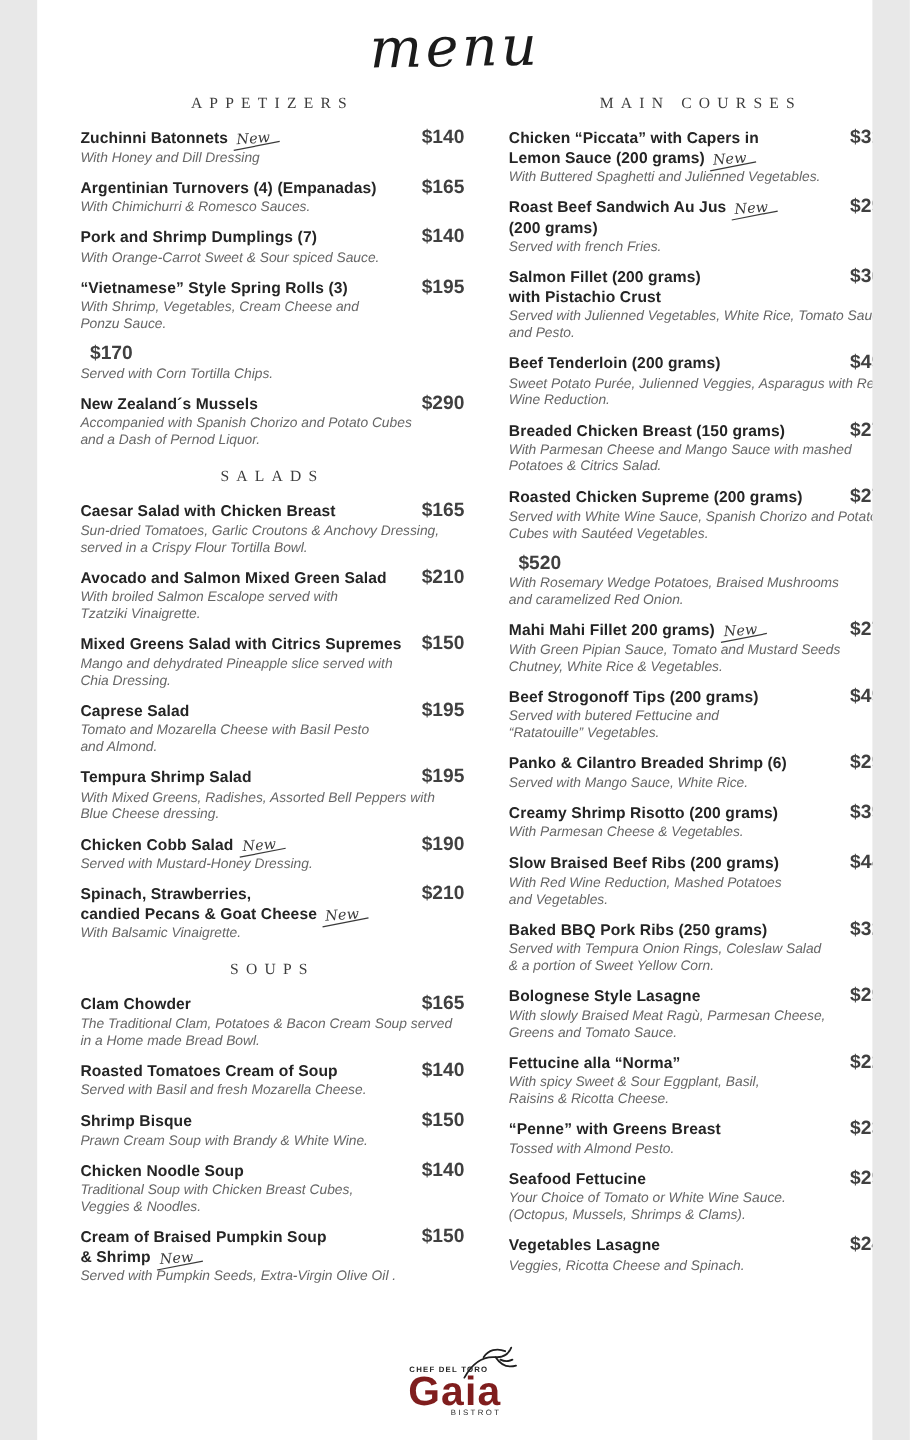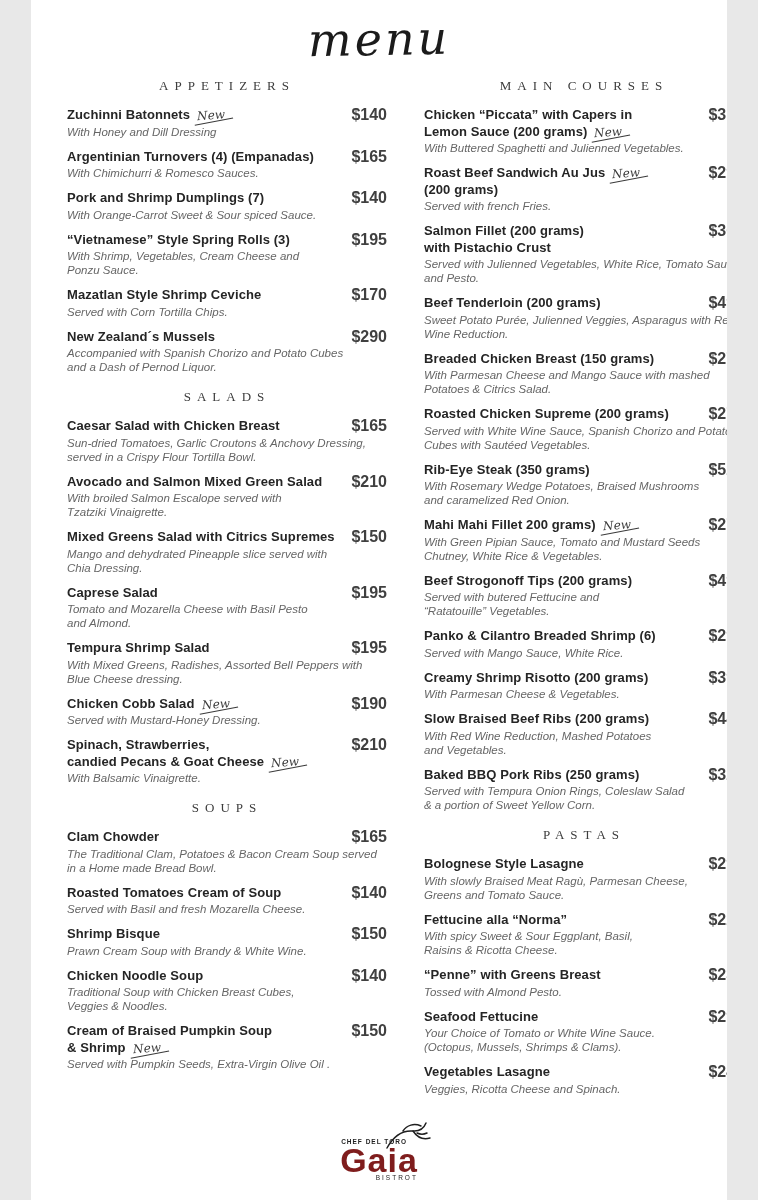--- a/index.html
+++ b/index.html
@@ -89,21 +89,20 @@
           </div>
           <div class="item">
             <div class="item-head">
               <div class="item-name">“Vietnamese” Style Spring Rolls (3)</div>
               <div class="item-price">$195</div>
             </div>
             <div class="item-desc">With Shrimp, Vegetables, Cream Cheese and<br>Ponzu Sauce.</div>
           </div>
           <div class="item">
             <div class="item-head">
-              <div class="item-name">Mazatlan Style Shrimp Ceviche</div>
               <div class="item-price">$170</div>
             </div>
             <div class="item-desc">Served with Corn Tortilla Chips.</div>
           </div>
           <div class="item">
             <div class="item-head">
               <div class="item-name">New Zealand´s Mussels</div>
               <div class="item-price">$290</div>
             </div>
             <div class="item-desc">Accompanied with Spanish Chorizo and Potato Cubes<br>and a Dash of Pernod Liquor.</div>
@@ -240,21 +239,20 @@
           </div>
           <div class="item">
             <div class="item-head">
               <div class="item-name">Roasted Chicken Supreme (200 grams)</div>
               <div class="item-price">$275</div>
             </div>
             <div class="item-desc">Served with White Wine Sauce, Spanish Chorizo and Potato<br>Cubes with Sautéed Vegetables.</div>
           </div>
           <div class="item">
             <div class="item-head">
-              <div class="item-name">Rib-Eye Steak (350 grams)</div>
               <div class="item-price">$520</div>
             </div>
             <div class="item-desc">With Rosemary Wedge Potatoes, Braised Mushrooms<br>and caramelized Red Onion.</div>
           </div>
           <div class="item">
             <div class="item-head">
               <div class="item-name">Mahi Mahi Fillet 200 grams)<span class="new-mark">New</span></div>
               <div class="item-price">$270</div>
             </div>
             <div class="item-desc">With Green Pipian Sauce, Tomato and Mustard Seeds<br>Chutney, White Rice &amp; Vegetables.</div>
@@ -289,21 +287,20 @@
           </div>
           <div class="item">
             <div class="item-head">
               <div class="item-name">Baked BBQ Pork Ribs (250 grams)</div>
               <div class="item-price">$320</div>
             </div>
             <div class="item-desc">Served with Tempura Onion Rings, Coleslaw Salad<br>&amp; a portion of Sweet Yellow Corn.</div>
           </div>
         </div>
         <div class="section">
-          <div class="section-title">PASTAS</div>
           <div class="item">
             <div class="item-head">
               <div class="item-name">Bolognese Style Lasagne</div>
               <div class="item-price">$295</div>
             </div>
             <div class="item-desc">With slowly Braised Meat Ragù, Parmesan Cheese,<br>Greens and Tomato Sauce.</div>
           </div>
           <div class="item">
             <div class="item-head">
               <div class="item-name">Fettucine alla “Norma”</div>

